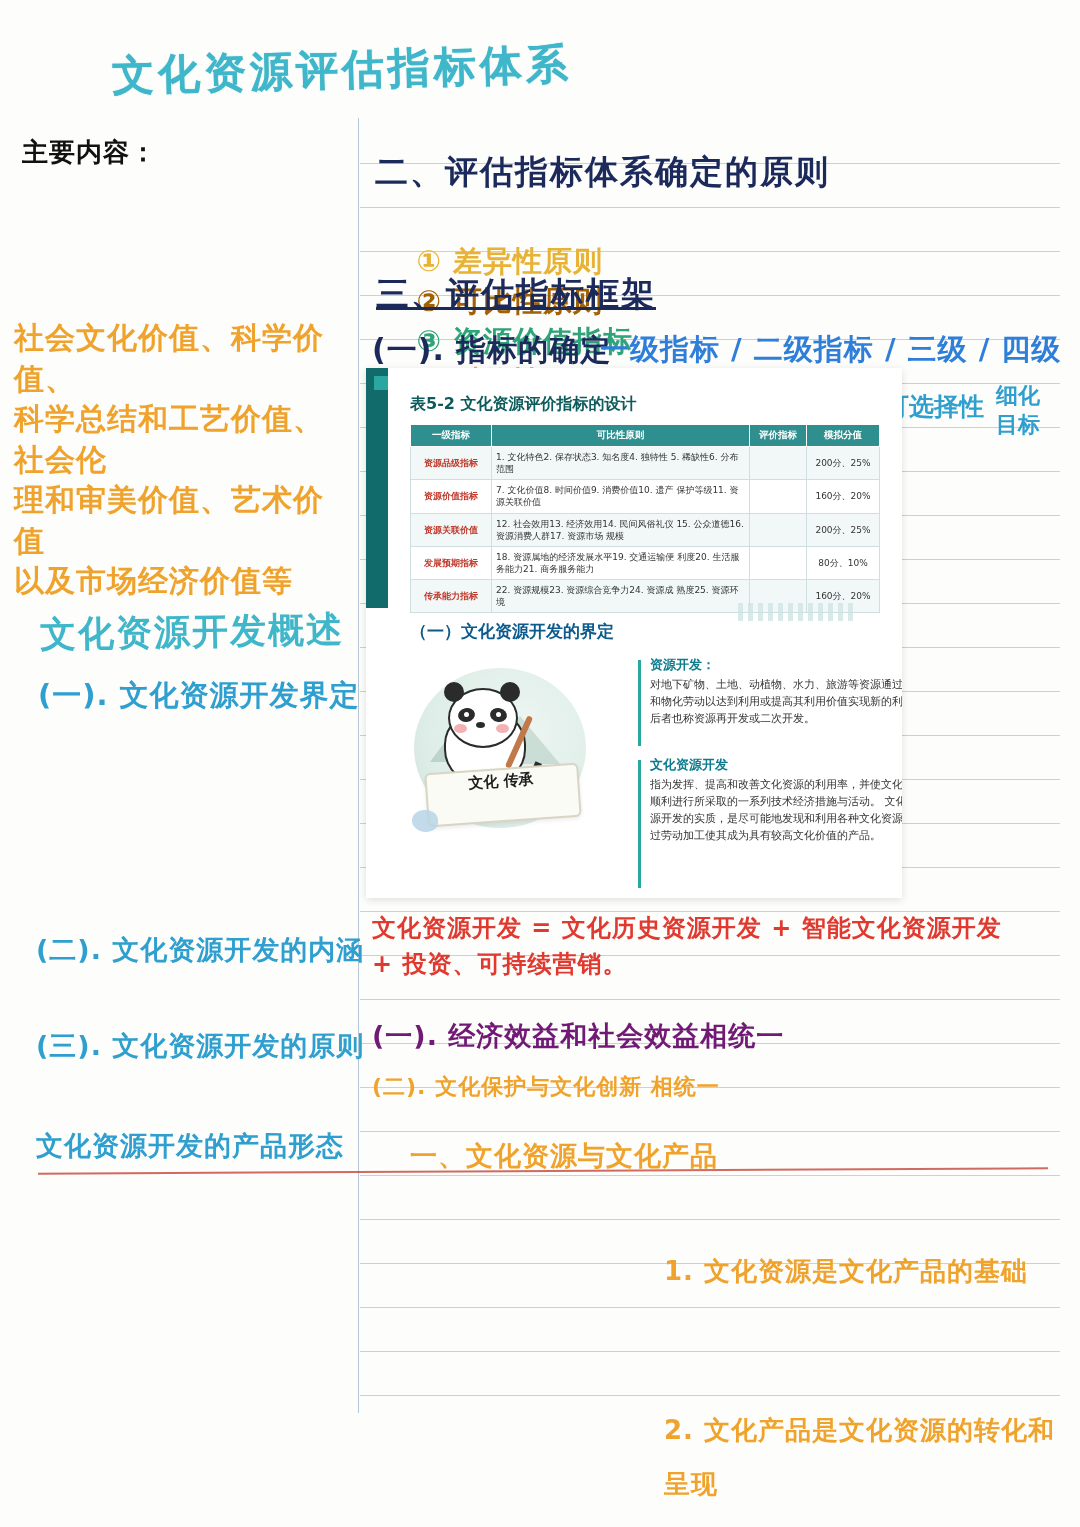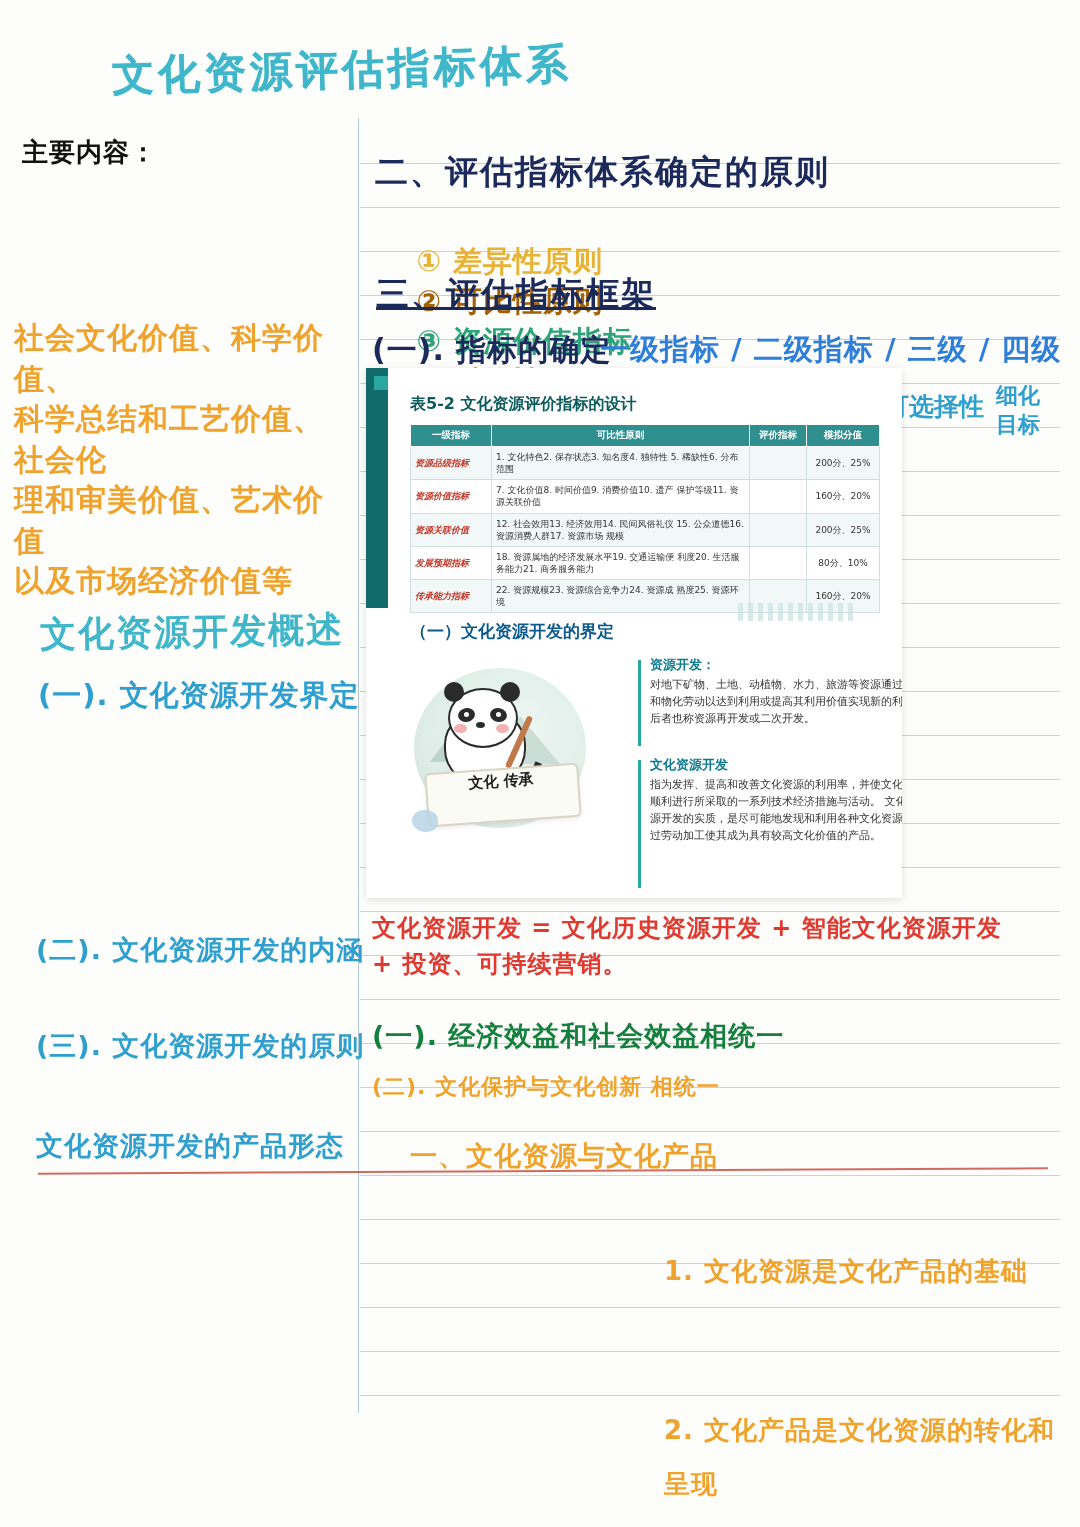--- a/index.html
+++ b/index.html
@@ -54,21 +54,21 @@
   .r-p-green{color:#2fa37a;}
   .r-h3{left:376px;top:272px;font-size:33px;color:#1b2a5b;letter-spacing:2px;text-decoration:underline;}
   .r-31{left:372px;top:330px;font-size:30px;color:#1b2a5b;letter-spacing:1px;}
   .r-levels{left:600px;top:330px;font-size:29px;color:#2f7ed8;letter-spacing:1px;}
   .r-lv-sub1{left:636px;top:378px;font-size:26px;color:#2f7ed8;}
   .r-lv-sub2{left:748px;top:390px;font-size:25px;color:#2f9fd0;}
   .r-lv-sub3{left:884px;top:390px;font-size:25px;color:#2f9fd0;}
   .r-lv-sub4{left:996px;top:382px;font-size:22px;color:#2f9fd0;line-height:1.3;}
 
   .r-red-eq{left:372px;top:910px;font-size:24px;color:#e0392f;line-height:1.5;width:690px;letter-spacing:1px;}
-  .r-or-1{left:372px;top:1018px;font-size:27px;color:#15803d;letter-spacing:1px;}
+  .r-or-1{left:372px;top:1018px;font-size:27px;color:#701a75;letter-spacing:1px;}
   .r-or-2{left:372px;top:1072px;font-size:22px;color:#f0a32c;letter-spacing:1px;}
   .r-or-3{left:410px;top:1138px;font-size:27px;color:#f0a32c;letter-spacing:1px;}
   .r-or-list{left:664px;top:1138px;font-size:26px;color:#f0a32c;line-height:2.05;letter-spacing:1px;}
 
   .strike{
     position:absolute;left:38px;top:1170px;width:1010px;height:2px;background:#c0392b;opacity:.75;
     transform:rotate(-0.3deg);
   }
 
   
@@ -89,21 +89,21 @@
     position:absolute;left:44px;top:56px;width:470px;border-collapse:collapse;font-size:9px;color:#333;
   }
   table.res th{
     background:#2f8f8f;color:#fff;font-weight:bold;padding:4px 3px;border:1px solid #ffffff;font-size:9.5px;
   }
   table.res td{
     border:1px solid #cfdede;padding:4px 4px;vertical-align:middle;line-height:1.35;
   }
   table.res tr:nth-child(odd) td{background:#f2f8f8;}
   table.res tr:nth-child(even) td{background:#ffffff;}
-  td.cat{color:#c0392b;font-weight:bold;width:72px;font-size:9px;font-style:italic;}
+  td.cat{color:#c0392b;font-weight:bold;width:72px;text-align:center;font-size:9px;}
   td.c3{width:48px;}
   td.c4{width:64px;text-align:center;}
   .sec-h{
     position:absolute;left:44px;top:252px;font-size:17px;font-weight:bold;color:#0d5b8c;
   }
   .deco{
     position:absolute;left:372px;top:235px;width:120px;height:18px;
     background:repeating-linear-gradient(to right,#cfe4e4 0 5px, transparent 5px 10px);
     opacity:.8;
   }

